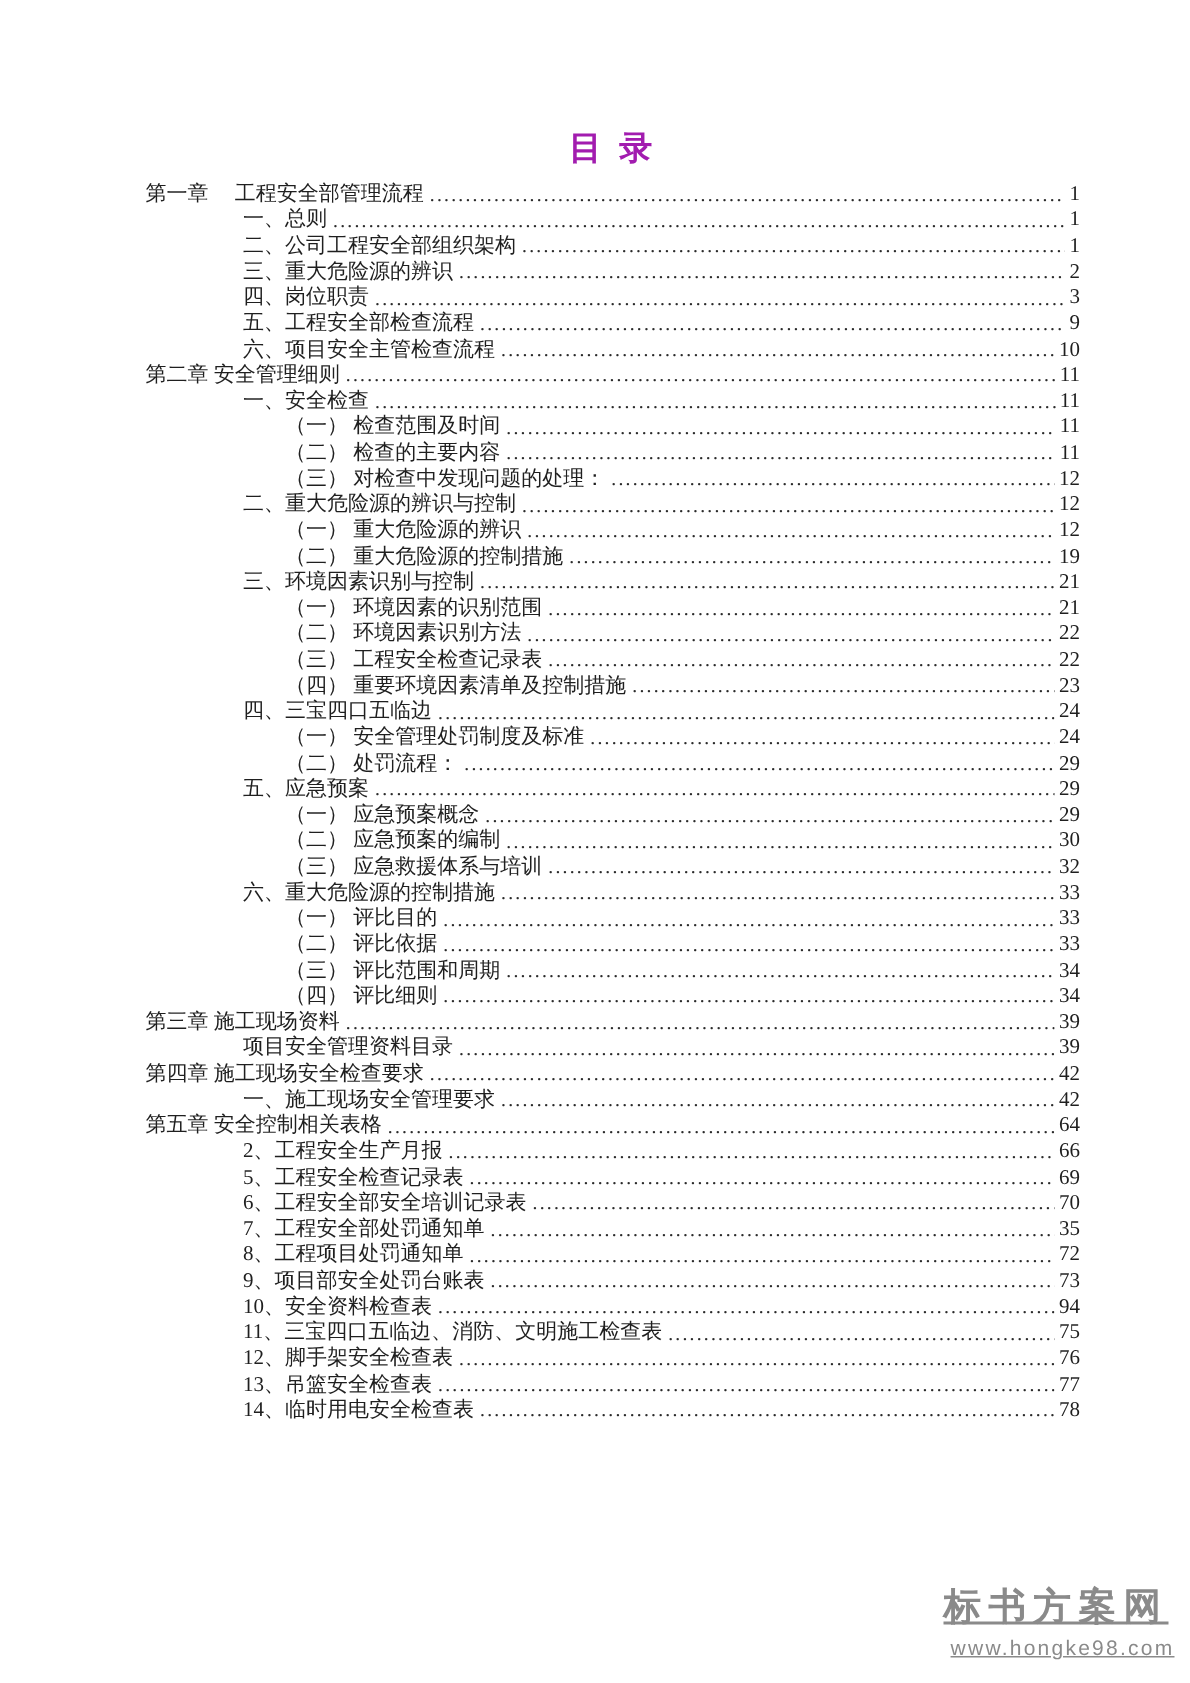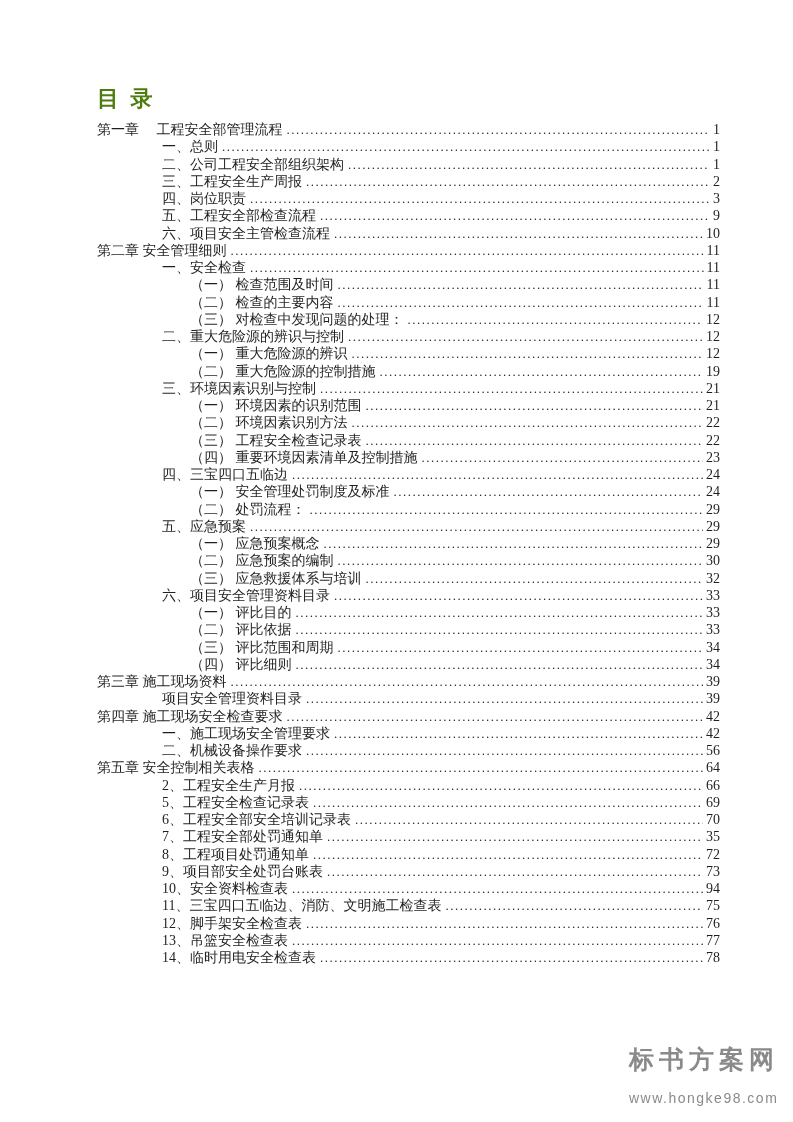--- a/index.html
+++ b/index.html
@@ -17,24 +17,25 @@
     color: #1f1f1f;
   }
   .content {
     position: absolute;
     left: 97px;
     right: 73px;
     top: 84px;
   }
   .title {
     margin: 0 0 7px 0;
+    text-align: center;
     font-size: 22px;
     font-weight: bold;
     letter-spacing: 3px;
-    color: #4d7c0f;
+    color: #a21caf;
   }
   .toc-row {
     display: flex;
     align-items: center;
     font-size: 14px;
     line-height: 17.25px;
     height: 17.25px;
     white-space: nowrap;
   }
   .toc-row.indent-1 { padding-left: 65px; }
@@ -56,35 +57,36 @@
     font-size: 13px;
   }
   .toc-page {
     flex: 0 0 auto;
     white-space: nowrap;
   }
   .watermark {
     position: absolute;
     right: 10px;
     bottom: 16px;
-    text-align: left;
+    text-align: right;
     color: #8a8a8a;
+    text-decoration: underline;
   }
   .wm-name {
     font-family: "Liberation Sans", "DejaVu Sans", sans-serif;
     font-weight: bold;
     font-size: 25px;
     letter-spacing: 5px;
     margin-right: 4px;
   }
   .wm-url {
     font-family: "Liberation Sans", "DejaVu Sans", sans-serif;
     font-size: 14px;
     letter-spacing: 1.5px;
-    margin-top: 14px;
+    margin-top: 3px;
   }
 </style>
 </head>
 <body>
 
 <div class="page">
   <div class="content">
     <h1 class="title">目 录</h1>
     <div class="toc" id="toc-list">
         <div class="toc-row indent-0">
@@ -96,21 +98,21 @@
     <span class="toc-text">一、总则</span>
     <span class="toc-leader"></span>
     <span class="toc-page">1</span>
   </div>
         <div class="toc-row indent-1">
     <span class="toc-text">二、公司工程安全部组织架构</span>
     <span class="toc-leader"></span>
     <span class="toc-page">1</span>
   </div>
         <div class="toc-row indent-1">
-    <span class="toc-text">三、工程安全生产周报</span>
+    <span class="toc-text">三、重大危险源的辨识</span>
     <span class="toc-leader"></span>
     <span class="toc-page">2</span>
   </div>
         <div class="toc-row indent-1">
     <span class="toc-text">四、岗位职责</span>
     <span class="toc-leader"></span>
     <span class="toc-page">3</span>
   </div>
         <div class="toc-row indent-1">
     <span class="toc-text">五、工程安全部检查流程</span>
@@ -216,21 +218,21 @@
     <span class="toc-text">（二） 应急预案的编制</span>
     <span class="toc-leader"></span>
     <span class="toc-page">30</span>
   </div>
         <div class="toc-row indent-2">
     <span class="toc-text">（三） 应急救援体系与培训</span>
     <span class="toc-leader"></span>
     <span class="toc-page">32</span>
   </div>
         <div class="toc-row indent-1">
-    <span class="toc-text">六、项目安全管理资料目录</span>
+    <span class="toc-text">六、重大危险源的控制措施</span>
     <span class="toc-leader"></span>
     <span class="toc-page">33</span>
   </div>
         <div class="toc-row indent-2">
     <span class="toc-text">（一） 评比目的</span>
     <span class="toc-leader"></span>
     <span class="toc-page">33</span>
   </div>
         <div class="toc-row indent-2">
     <span class="toc-text">（二） 评比依据</span>
@@ -259,25 +261,20 @@
   </div>
         <div class="toc-row indent-0">
     <span class="toc-text">第四章 施工现场安全检查要求</span>
     <span class="toc-leader"></span>
     <span class="toc-page">42</span>
   </div>
         <div class="toc-row indent-1">
     <span class="toc-text">一、施工现场安全管理要求</span>
     <span class="toc-leader"></span>
     <span class="toc-page">42</span>
-  </div>
-        <div class="toc-row indent-1">
-    <span class="toc-text">二、机械设备操作要求</span>
-    <span class="toc-leader"></span>
-    <span class="toc-page">56</span>
   </div>
         <div class="toc-row indent-0">
     <span class="toc-text">第五章 安全控制相关表格</span>
     <span class="toc-leader"></span>
     <span class="toc-page">64</span>
   </div>
         <div class="toc-row indent-1">
     <span class="toc-text">2、工程安全生产月报</span>
     <span class="toc-leader"></span>
     <span class="toc-page">66</span>

